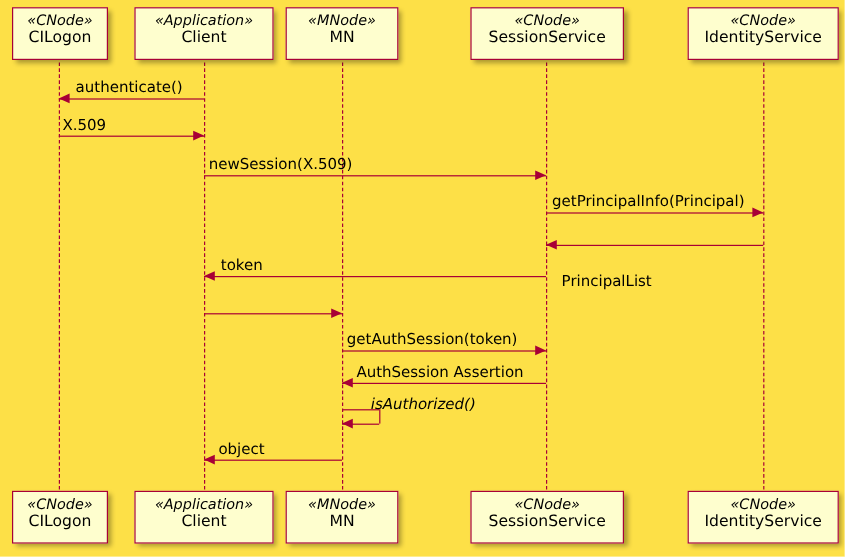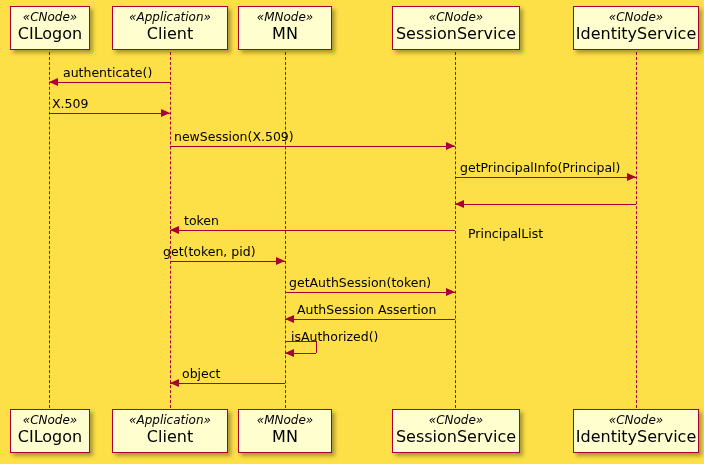--- a/index.html
+++ b/index.html
@@ -37,21 +37,21 @@
     color: #000000;
     white-space: nowrap;
   }
   .stereo {
     display: block;
     font-style: italic;
     font-size: 12px;
   }
   .pname {
     display: block;
-    font-size: 16px;
+    font-size: 13px;
   }
   .msg-line {
     position: absolute;
     height: 0;
     border-top: 1.5px solid #A80036;
   }
   .arrow-head {
     position: absolute;
     width: 0;
     height: 0;
@@ -127,35 +127,34 @@
   <div class="msg-line" style="left:455px; top:204px; width:181px;"></div>
   <div class="arrow-head left" style="left:455px; top:200px;"></div>
   <div class="msg-label" style="left:468px; top:187px;margin-top:39px;">PrincipalList</div>
 
   <div class="msg-line" style="left:170px; top:230px; width:285px;"></div>
   <div class="arrow-head left" style="left:170px; top:226px;"></div>
   <div class="msg-label" style="left:184px; top:213px;">token</div>
 
   <div class="msg-line" style="left:170px; top:261px; width:115px;"></div>
   <div class="arrow-head right" style="left:276px; top:257px;"></div>
-  <div class="msg-label" style="left:163px; top:244px;">get(token, pid)</div>
 
   <div class="msg-line" style="left:285px; top:292px; width:170px;"></div>
   <div class="arrow-head right" style="left:446px; top:288px;"></div>
   <div class="msg-label" style="left:289px; top:275px;text-align:right;">getAuthSession(token)</div>
 
   <div class="msg-line" style="left:285px; top:319px; width:170px;"></div>
   <div class="arrow-head left" style="left:285px; top:315px;"></div>
   <div class="msg-label" style="left:297px; top:302px;">AuthSession Assertion</div>
 
   <div class="self-seg" style="left:285px; top:341px; width:31px; height:0; border-width:1.5px 0 0 0;"></div>
   <div class="self-seg" style="left:316px; top:341px; width:0; height:12px; border-width:0 0 0 1.5px;"></div>
   <div class="self-seg" style="left:285px; top:353px; width:31px; height:0; border-width:1.5px 0 0 0;"></div>
   <div class="arrow-head left" style="left:285px; top:349px;"></div>
-  <div class="msg-label" style="left:291px; top:329px;">isAuthorized()</div>
+  <div class="msg-label" style="left:309px; top:329px;font-style:italic;">isAuthorized()</div>
 
   <div class="msg-line" style="left:170px; top:383px; width:115px;"></div>
   <div class="arrow-head left" style="left:170px; top:379px;"></div>
   <div class="msg-label" style="left:182px; top:366px;">object</div>
 
   <div class="participant" style="left:10px; top:409px; width:80px; height:44px;">
     <span class="stereo">«CNode»</span>
     <span class="pname">CILogon</span>
   </div>
   <div class="participant" style="left:112px; top:409px; width:116px; height:44px;">

